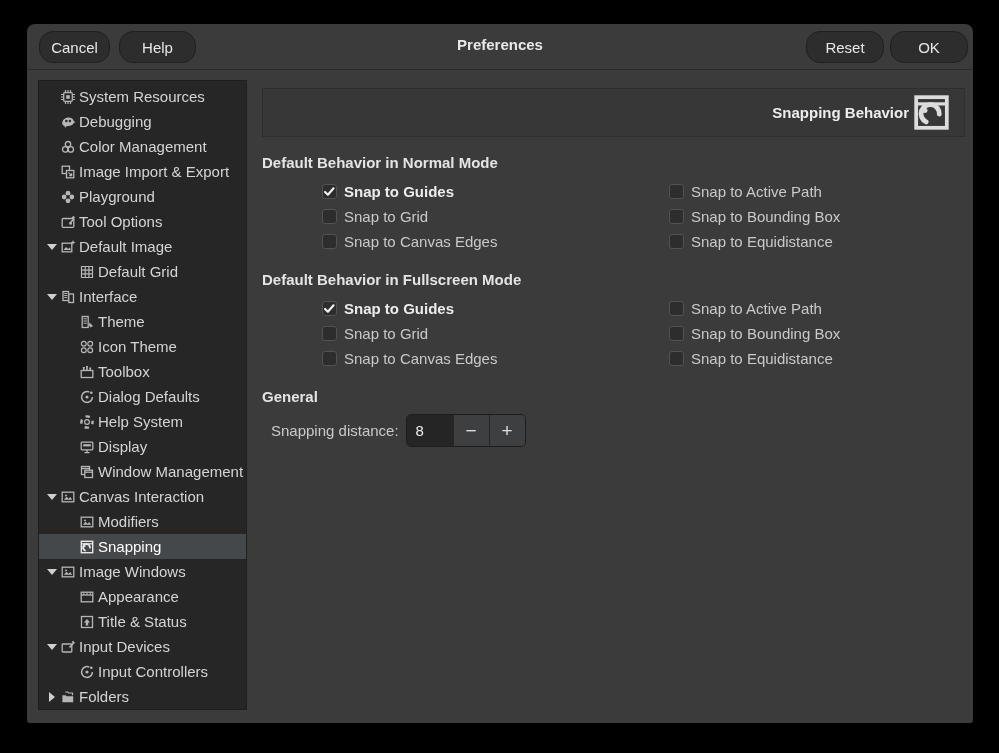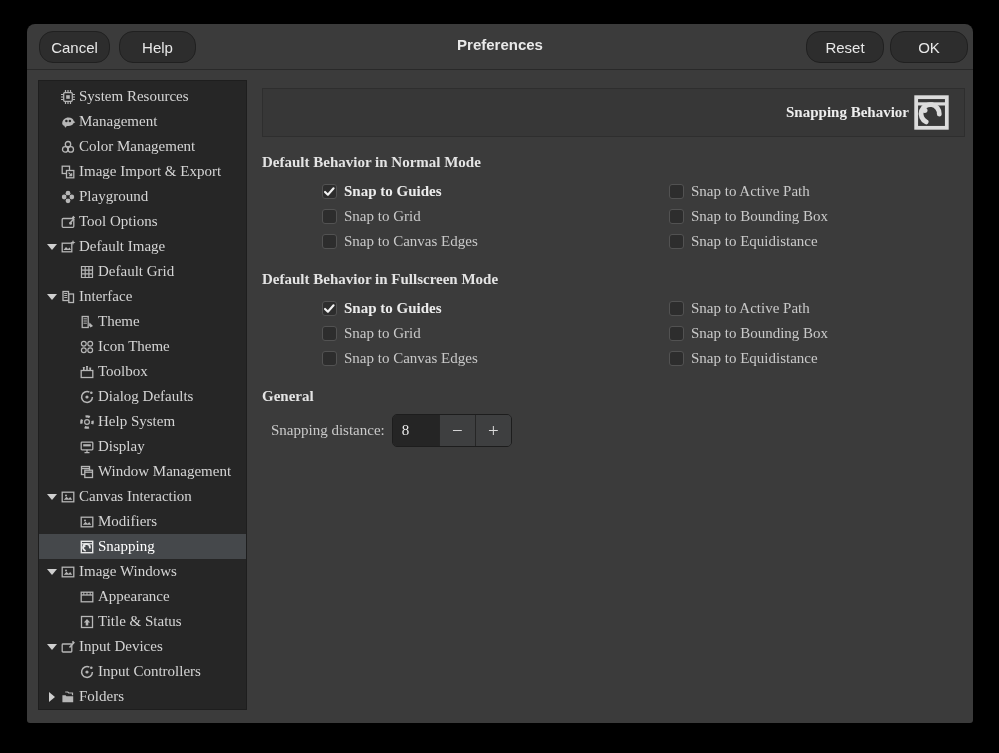--- a/index.html
+++ b/index.html
@@ -13,21 +13,21 @@
     border:1px solid #202020; border-radius:14px; color:#e8e8e8; font-size:15px;
     font-family:inherit; cursor:default; }
   .tb-cancel { left:12px;  width:71px; }
   .tb-help   { left:92px;  width:77px; }
   .tb-reset  { left:779px; width:78px; }
   .tb-ok     { left:863px; width:78px; }
   .tb-title { position:absolute; left:0; right:0; top:0; height:40px; display:flex;
     align-items:center; justify-content:center; font-weight:bold; font-size:15px;
     color:#e8e8e8; pointer-events:none; }
   
-  .dlg-body { position:relative; height:652px;font-family:Liberation Serif, serif; }
+  .dlg-body { position:relative; height:652px; }
   
   .sidebar { position:absolute; left:11px; top:10px; width:209px; height:630px;
     background:#262626; border:1px solid #1e1e1e; padding-top:3px; overflow:hidden; }
   .side-item { display:flex; align-items:center; height:25px; padding-left:4px;
     color:#d4d4d4; font-size:15px; white-space:nowrap; cursor:default; }
   .side-item.selected { background:#45484b; color:#ffffff; }
   .exp { width:17px; min-width:17px; display:flex; align-items:center; justify-content:center; }
   .exp-down::before { content:""; border-left:5px solid transparent;
     border-right:5px solid transparent; border-top:6px solid #cfcfcf; }
   .exp-right::before { content:""; border-top:5px solid transparent;
@@ -91,21 +91,21 @@
         </div>
         <div class="side-item">
           <span class="exp"></span>
           <span class="side-icon">
             <svg viewBox="0 0 16 16">
               <path fill="#b6b6b6" d="M2.2 9.5c0-3.6 2.9-6 6.3-6 2.9 0 4.8 1.6 5.2 3.4l1.6 1.4-1.8 1c-.8 1.9-2.8 2.7-5 2.7H6.9l-1.7 1.8-.9-2C3 11.3 2.2 10.6 2.2 9.5z"></path>
               <circle cx="6.4" cy="6.9" r="1.25" fill="#262626"></circle>
               <circle cx="9.9" cy="6.9" r="1.25" fill="#262626"></circle>
             </svg>
           </span>
-          <span class="side-label">Management</span>
+          <span class="side-label">Debugging</span>
         </div>
         <div class="side-item">
           <span class="exp"></span>
           <span class="side-icon">
             <svg viewBox="0 0 16 16" fill="none" stroke="#b6b6b6" stroke-width="1.3">
               <circle cx="8" cy="5.2" r="2.7"></circle>
               <circle cx="5.2" cy="10.4" r="2.7"></circle>
               <circle cx="10.8" cy="10.4" r="2.7"></circle>
             </svg>
           </span>

